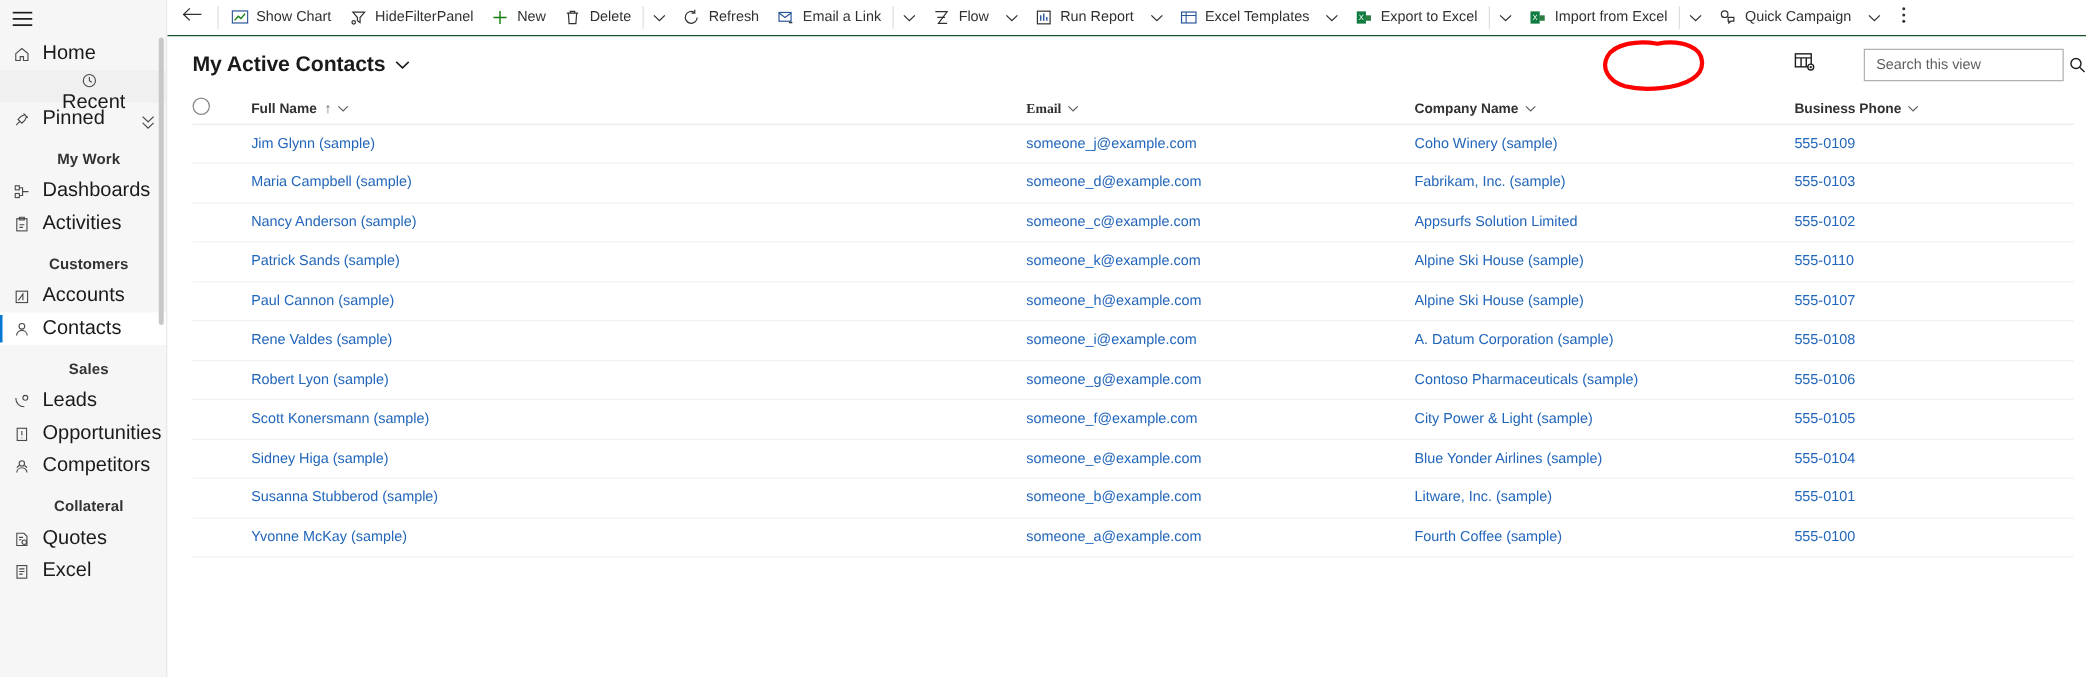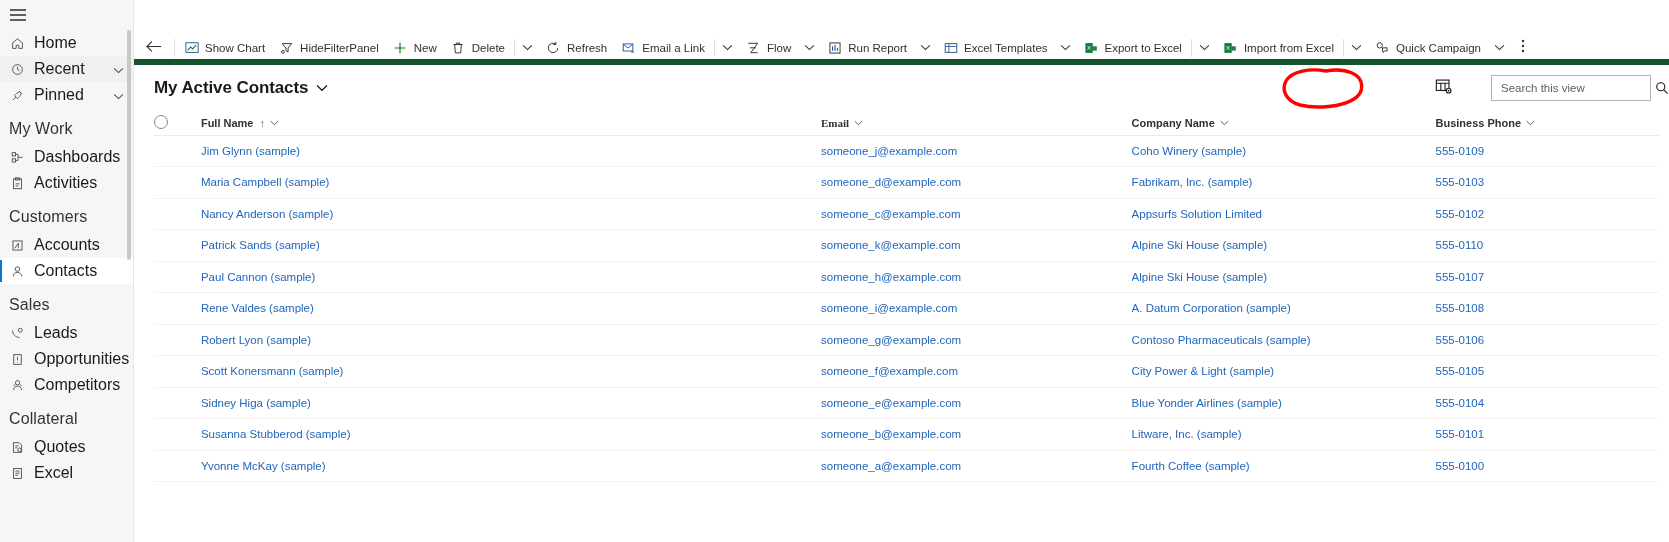--- a/index.html
+++ b/index.html
@@ -18,57 +18,57 @@
     border-right: 1px solid #e6e6e6;
     position: relative;
     flex: 0 0 134px;
     overflow: hidden;
   }
   .hamburger {
     height: 30px; display: flex; align-items: center; padding-left: 10px;
   }
   .hamburger svg { display:block; }
   .nav-group-label {
-    font-size: 16px; color: #333333; font-weight: 400;
-    padding: 12px 0 6px 9px; letter-spacing: .1px;
+    font-size: 12px; color: #333333; font-weight: 700;
+    padding: 12px 0 6px 9px; letter-spacing: .1px; text-align: center;
   }
   .nav-item {
     height: 26px; display: flex; align-items: center;
     padding-left: 9px; position: relative; cursor: default;
   }
   .nav-item .ico {
     width: 17px; height: 16px; flex: 0 0 17px;
     display: flex; align-items: center; justify-content: center;
     color: #4a4a4a;
   }
   .nav-item .ico svg { display:block; }
   .nav-item .lbl {
     font-size: 16px; color: #1b1a19; margin-left: 8px; white-space: nowrap;
   }
   .nav-item .chev { margin-left: auto; margin-right: 9px; color:#4a4a4a; }
   .nav-item.selected { background: #ffffff; }
   .nav-item.selected::before {
     content: ""; position: absolute; left: 0; top: 2px; bottom: 2px;
     width: 2px; background: #0078d4;
   }
-  .nav-item.hoverlight { background: #f0f0f0; }
+  .nav-item.hoverlight { background: #f0f0f0; flex-direction: column; }
   .side-scroll {
     position: absolute; right: 2px; top: 30px; width: 4px; height: 230px;
     background: #c8c8c8; border-radius: 2px;
   }
 
   
   .main { flex: 1 1 auto; height: 542px; position: relative; background:#fff; }
 
   
   .cmdbar {
     height: 29px; display: flex; align-items: center;
-    border-bottom: 6px solid #14532d;
+    border-bottom: 1px solid #14532d;
     background: #ffffff; padding-left: 2px;
-    white-space: nowrap; overflow: hidden; margin-top: 36px;
+    white-space: nowrap; overflow: hidden;
   }
   .cmd-back {
     width: 36px; height: 29px; display:flex; align-items:center; justify-content:center;
     color:#323130;
   }
   .vsep { width:1px; height:18px; background:#e1dfdd; margin:0 2px; flex:0 0 1px; }
   .cmd {
     display: flex; align-items: center; height: 29px;
     padding: 0 7px; font-size: 11.5px; color: #323130; cursor: default;
   }

